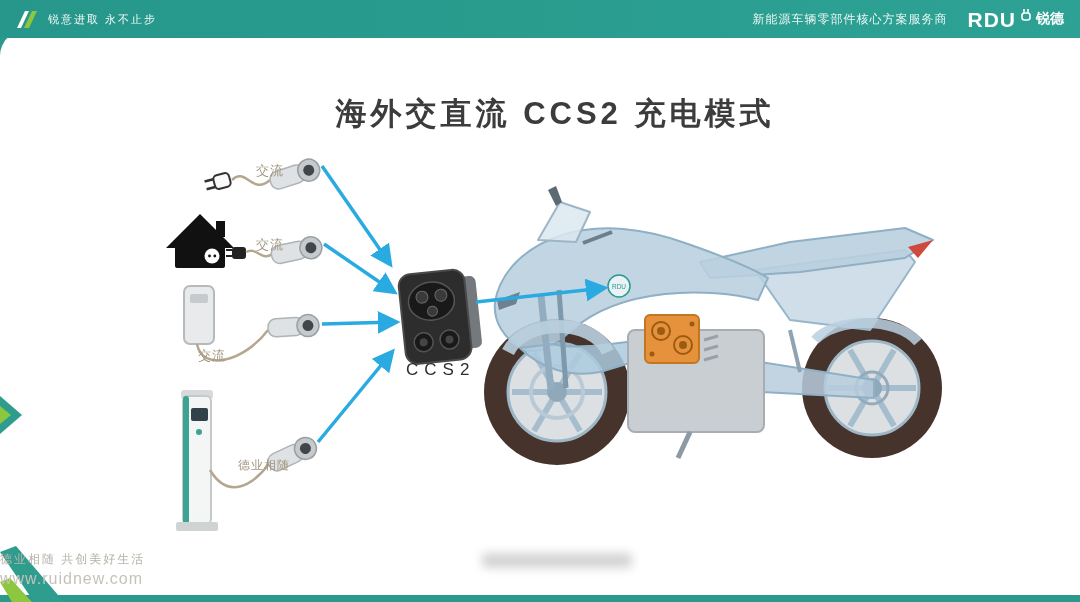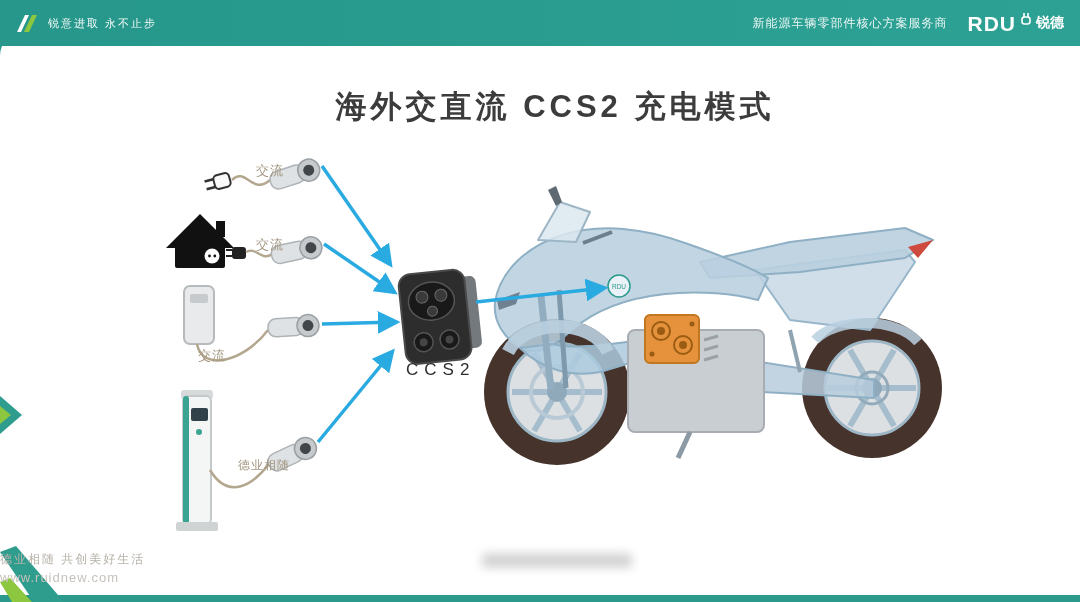--- a/index.html
+++ b/index.html
@@ -1,45 +1,45 @@
 <!DOCTYPE html>
 <html><head>
 <meta charset="utf-8">
 <style>
   html,body { margin:0; padding:0; background:#dfe3e4; font-family:"Liberation Sans", sans-serif; }
   .stage { position:relative; width:1080px; height:602px; margin:0 auto; background:#2b9a8c; overflow:hidden; }
   .paper { position:absolute; left:0; right:0; top:30px; bottom:7px; background:#ffffff; border-top-left-radius:26px; z-index:1; }
 
   
-  .topbar { position:absolute; top:0; left:0; right:0; height:46px; z-index:5;
+  .topbar { position:absolute; top:0; left:0; right:0; height:38px; z-index:5;
             display:flex; align-items:center; padding:0 16px; box-sizing:border-box;
             background:linear-gradient(90deg,#26978a,#2da294); color:#fff; }
   .topbar .logo-mark { width:22px; height:20px; flex:0 0 auto; }
   .topbar .slogan { font-size:11px; letter-spacing:2px; margin-left:10px; opacity:.95; white-space:nowrap; }
   .topbar .spacer { flex:1; }
   .topbar .tagline { font-size:12px; opacity:.9; letter-spacing:1px; margin-right:20px; white-space:nowrap; }
   .brand { display:flex; align-items:center; gap:5px; font-weight:bold; }
   .brand .rdu { font-size:21px; letter-spacing:1px; line-height:1; }
   .brand .plug-glyph { width:10px; height:12px; margin-top:-8px; }
   .brand .cn { font-size:14px; font-weight:700; }
 
   
   .diagram-svg { position:absolute; inset:0; width:100%; height:100%; z-index:3; pointer-events:none; }
-  .title { position:absolute; top:86px; left:40px; right:10px; margin:0; text-align:center; z-index:4;
+  .title { position:absolute; top:86px; left:40px; right:10px; margin:7px; text-align:center; z-index:4;
            font-size:31px; font-weight:700; color:#3c3c3c; letter-spacing:4px; }
   .lbl { position:absolute; z-index:4; color:#a2957f; font-size:13px; letter-spacing:1px; white-space:nowrap; }
   .lbl-ac1 { left:256px; top:162px; }
   .lbl-ac2 { left:256px; top:236px; }
   .lbl-ac3 { left:198px; top:347px; }
   .lbl-dc  { left:238px; top:457px; font-size:12px; }
   .lbl-ccs2 { position:absolute; left:406px; top:360px; z-index:4; font-size:17px; color:#2e2e2e;
               letter-spacing:6px; font-weight:500; }
   .footer-line { position:absolute; left:0; right:0; text-align:left; z-index:4; }
   .footer-line.l1 { top:551px; color:#b7b2a9; font-size:12px; letter-spacing:2px; }
-  .footer-line.l2 { top:570px; color:#c6c2bb; font-size:13px; letter-spacing:1px; }
+  .footer-line.l2 { top:570px; color:#c6c2bb; font-size:16px; letter-spacing:1px; }
   .smudge { position:absolute; left:482px; top:553px; width:150px; height:15px; z-index:3;
             background:rgba(100,100,100,.28); filter:blur(5px); border-radius:4px; }
 </style>
 </head>
 <body>
 
 <div class="stage">
 
   <div class="paper"></div>
 

